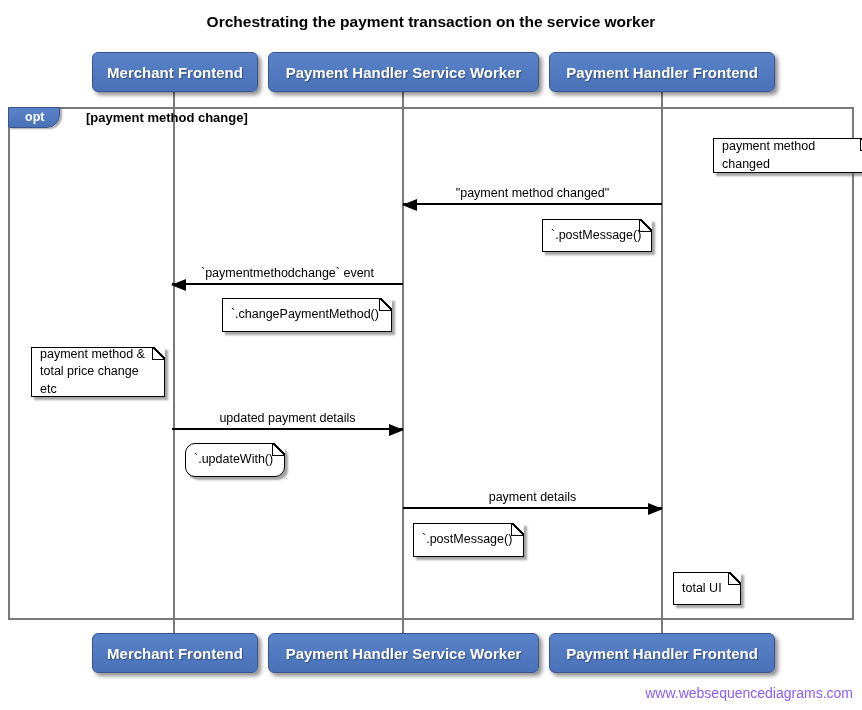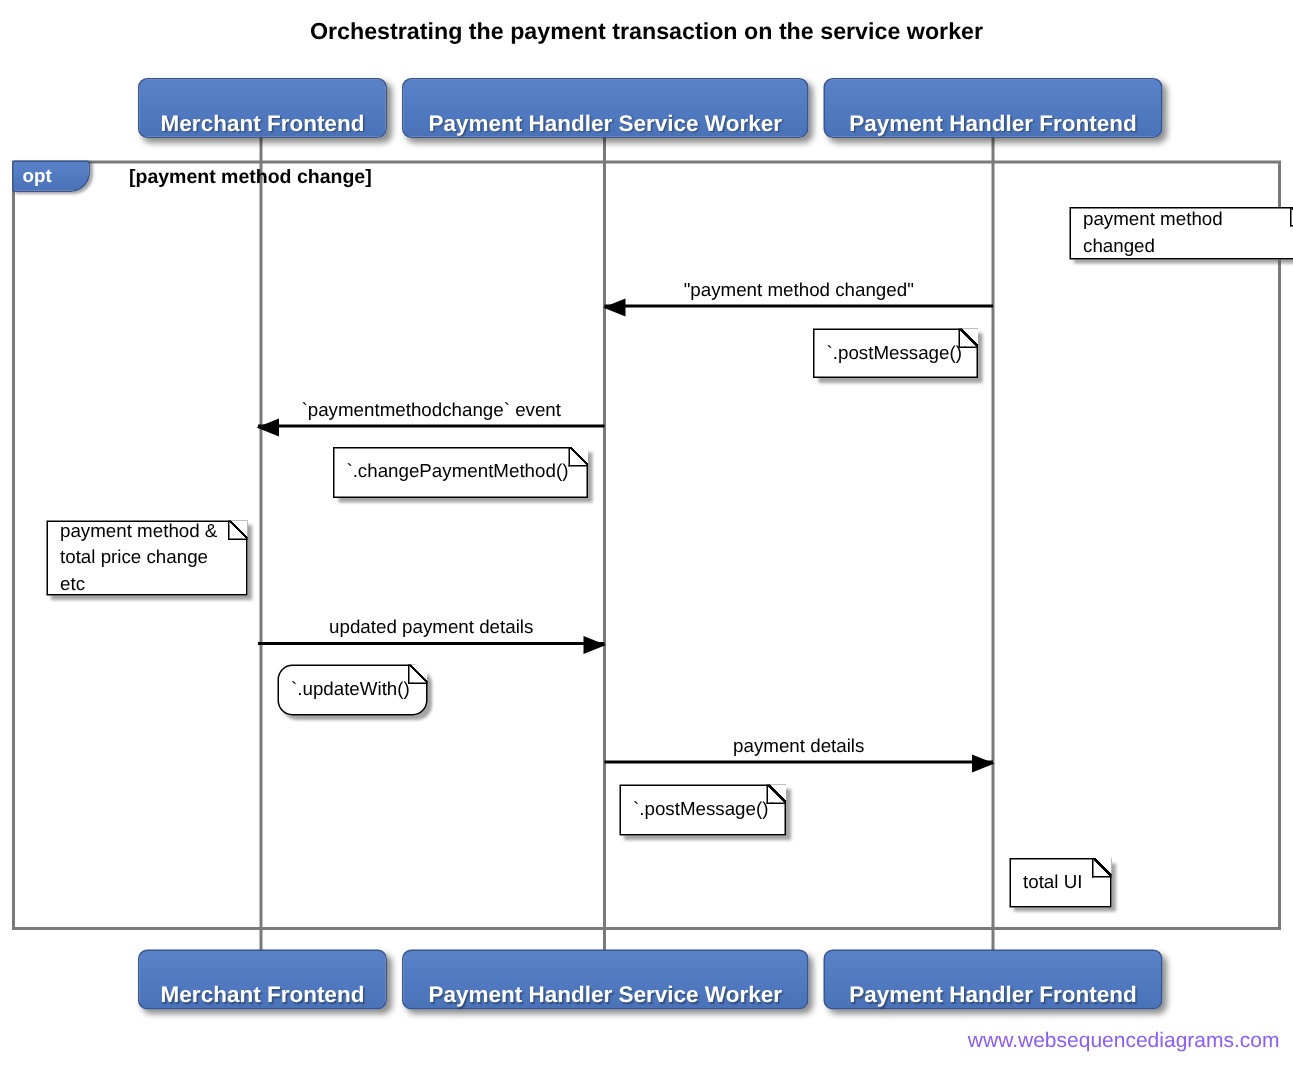--- a/index.html
+++ b/index.html
@@ -17,33 +17,33 @@
   .frame{
     position:absolute;left:8px;top:107px;width:846px;height:513px;
     border:2px solid #7a7a7a;box-sizing:border-box;z-index:2;
   }
   .frame-tab{
     position:absolute;left:-2px;top:-2px;width:52px;height:21px;
     background:linear-gradient(#5a82c8,#4a72b8);
     border:1px solid #38558e;box-sizing:border-box;
     border-radius:2px 2px 13px 2px;
     color:#fff;font-weight:bold;font-size:12.5px;line-height:19px;
-    padding-left:6px;box-shadow:2px 1px 2px rgba(0,0,0,0.35);
+    padding-left:16px;box-shadow:2px 1px 2px rgba(0,0,0,0.35);
   }
   .frame-condition{
     position:absolute;left:76px;top:1px;font-size:13px;font-weight:bold;
     white-space:nowrap;
   }
   
   .actor{
     position:absolute;height:40px;z-index:5;
     background:linear-gradient(#5a82c8,#4a72b8);
     border:1px solid #38558e;border-radius:6px;box-sizing:border-box;
     box-shadow:3px 3px 4px rgba(0,0,0,0.45);
-    display:flex;align-items:flex-end;justify-content:center;
+    display:flex;align-items:center;justify-content:center;
     color:#fff;font-size:15px;font-weight:bold;white-space:nowrap;
     text-shadow:1px 1px 1px rgba(0,0,0,0.35);
   }
   
   .message{position:absolute;z-index:3;}
   .msg-label{
     text-align:center;font-size:12.5px;height:15px;line-height:15px;
     white-space:nowrap;margin-bottom:2px;
   }
   .msg-line{position:relative;height:0;border-top:2px solid #000;}

